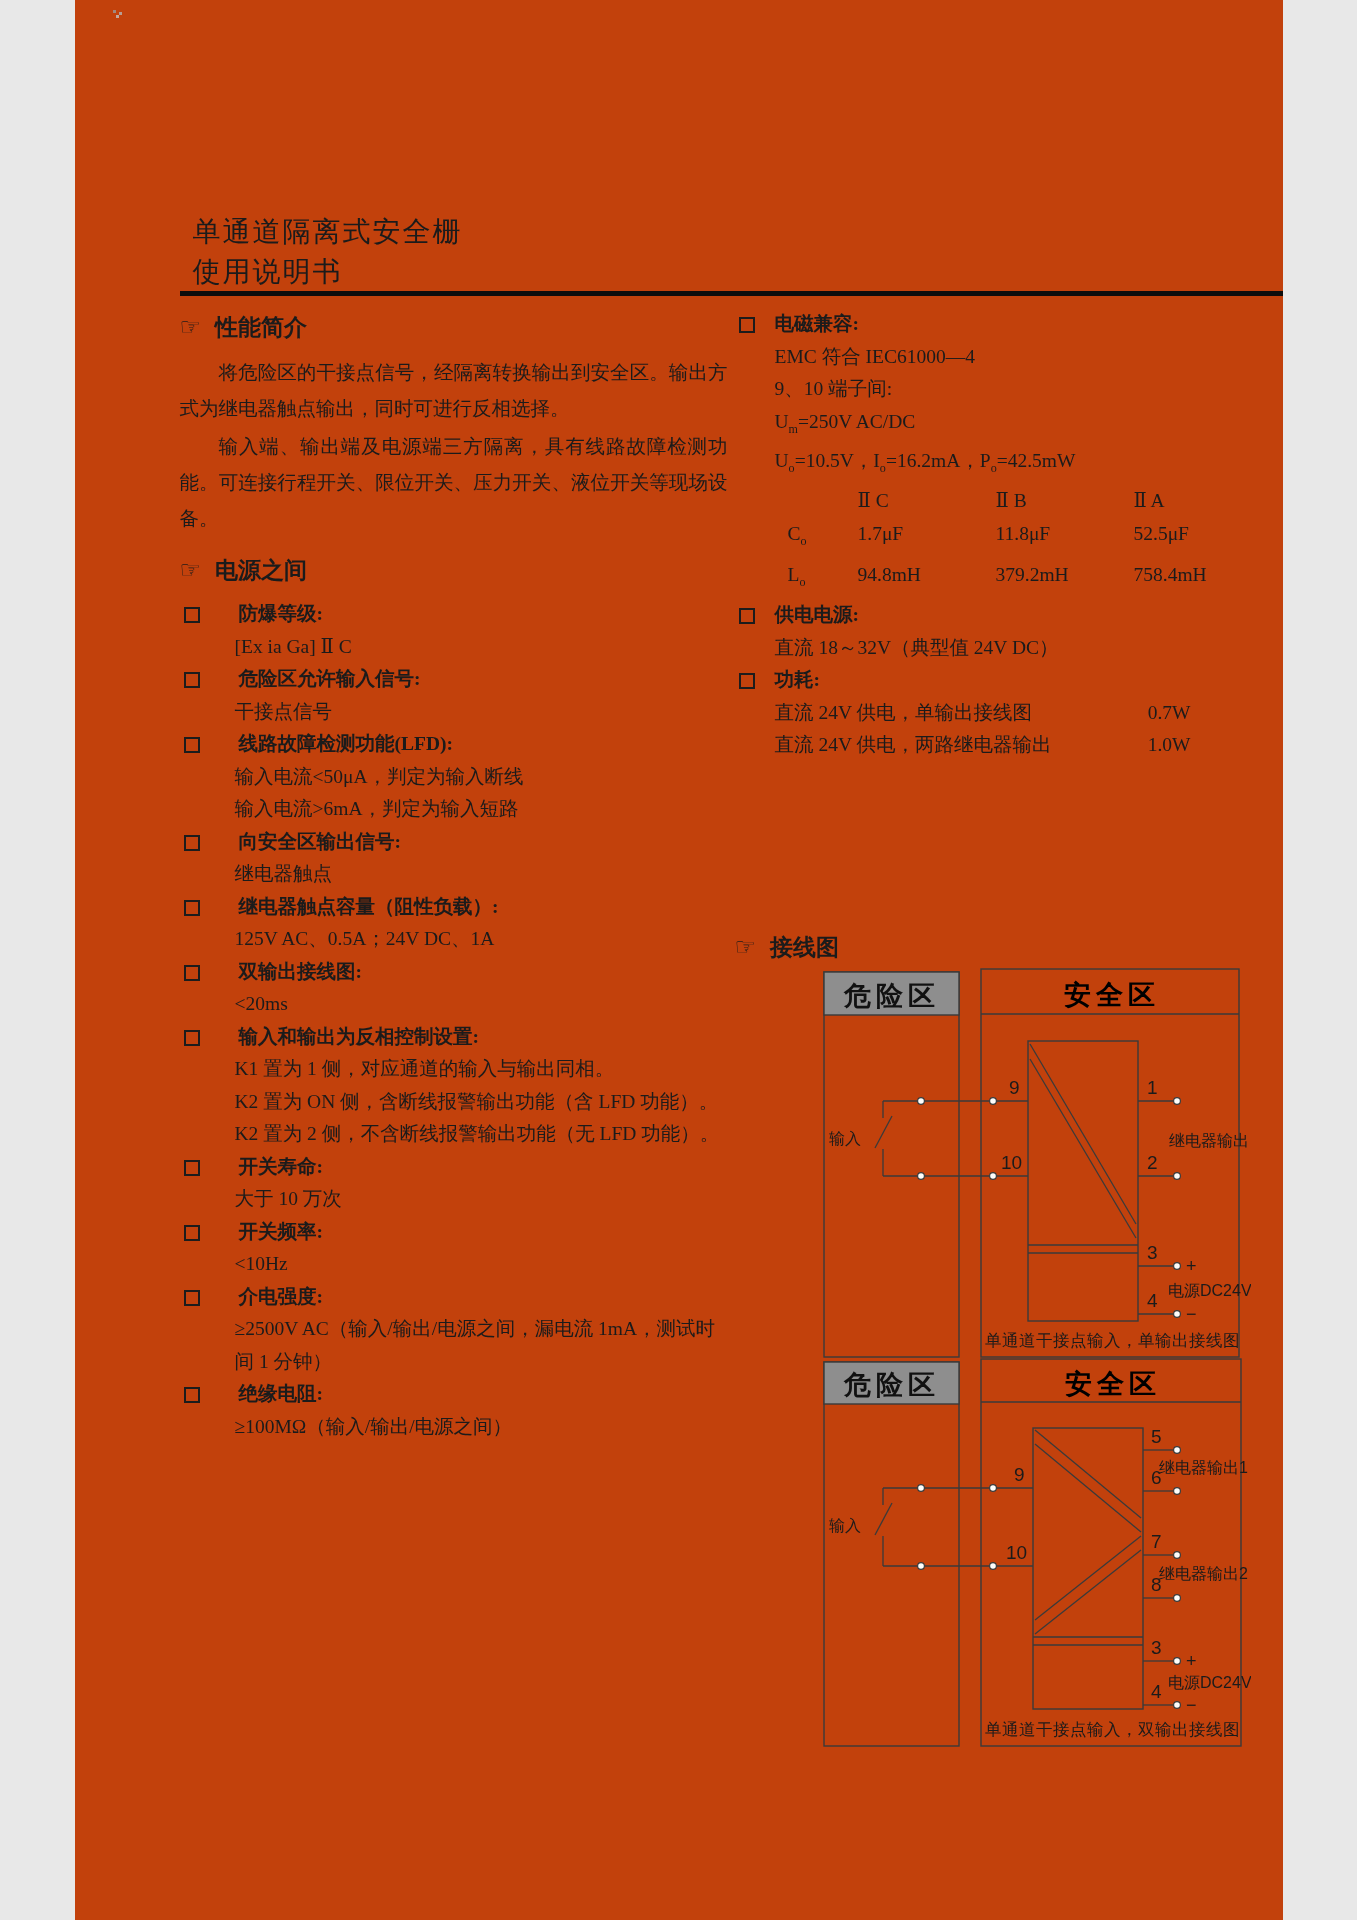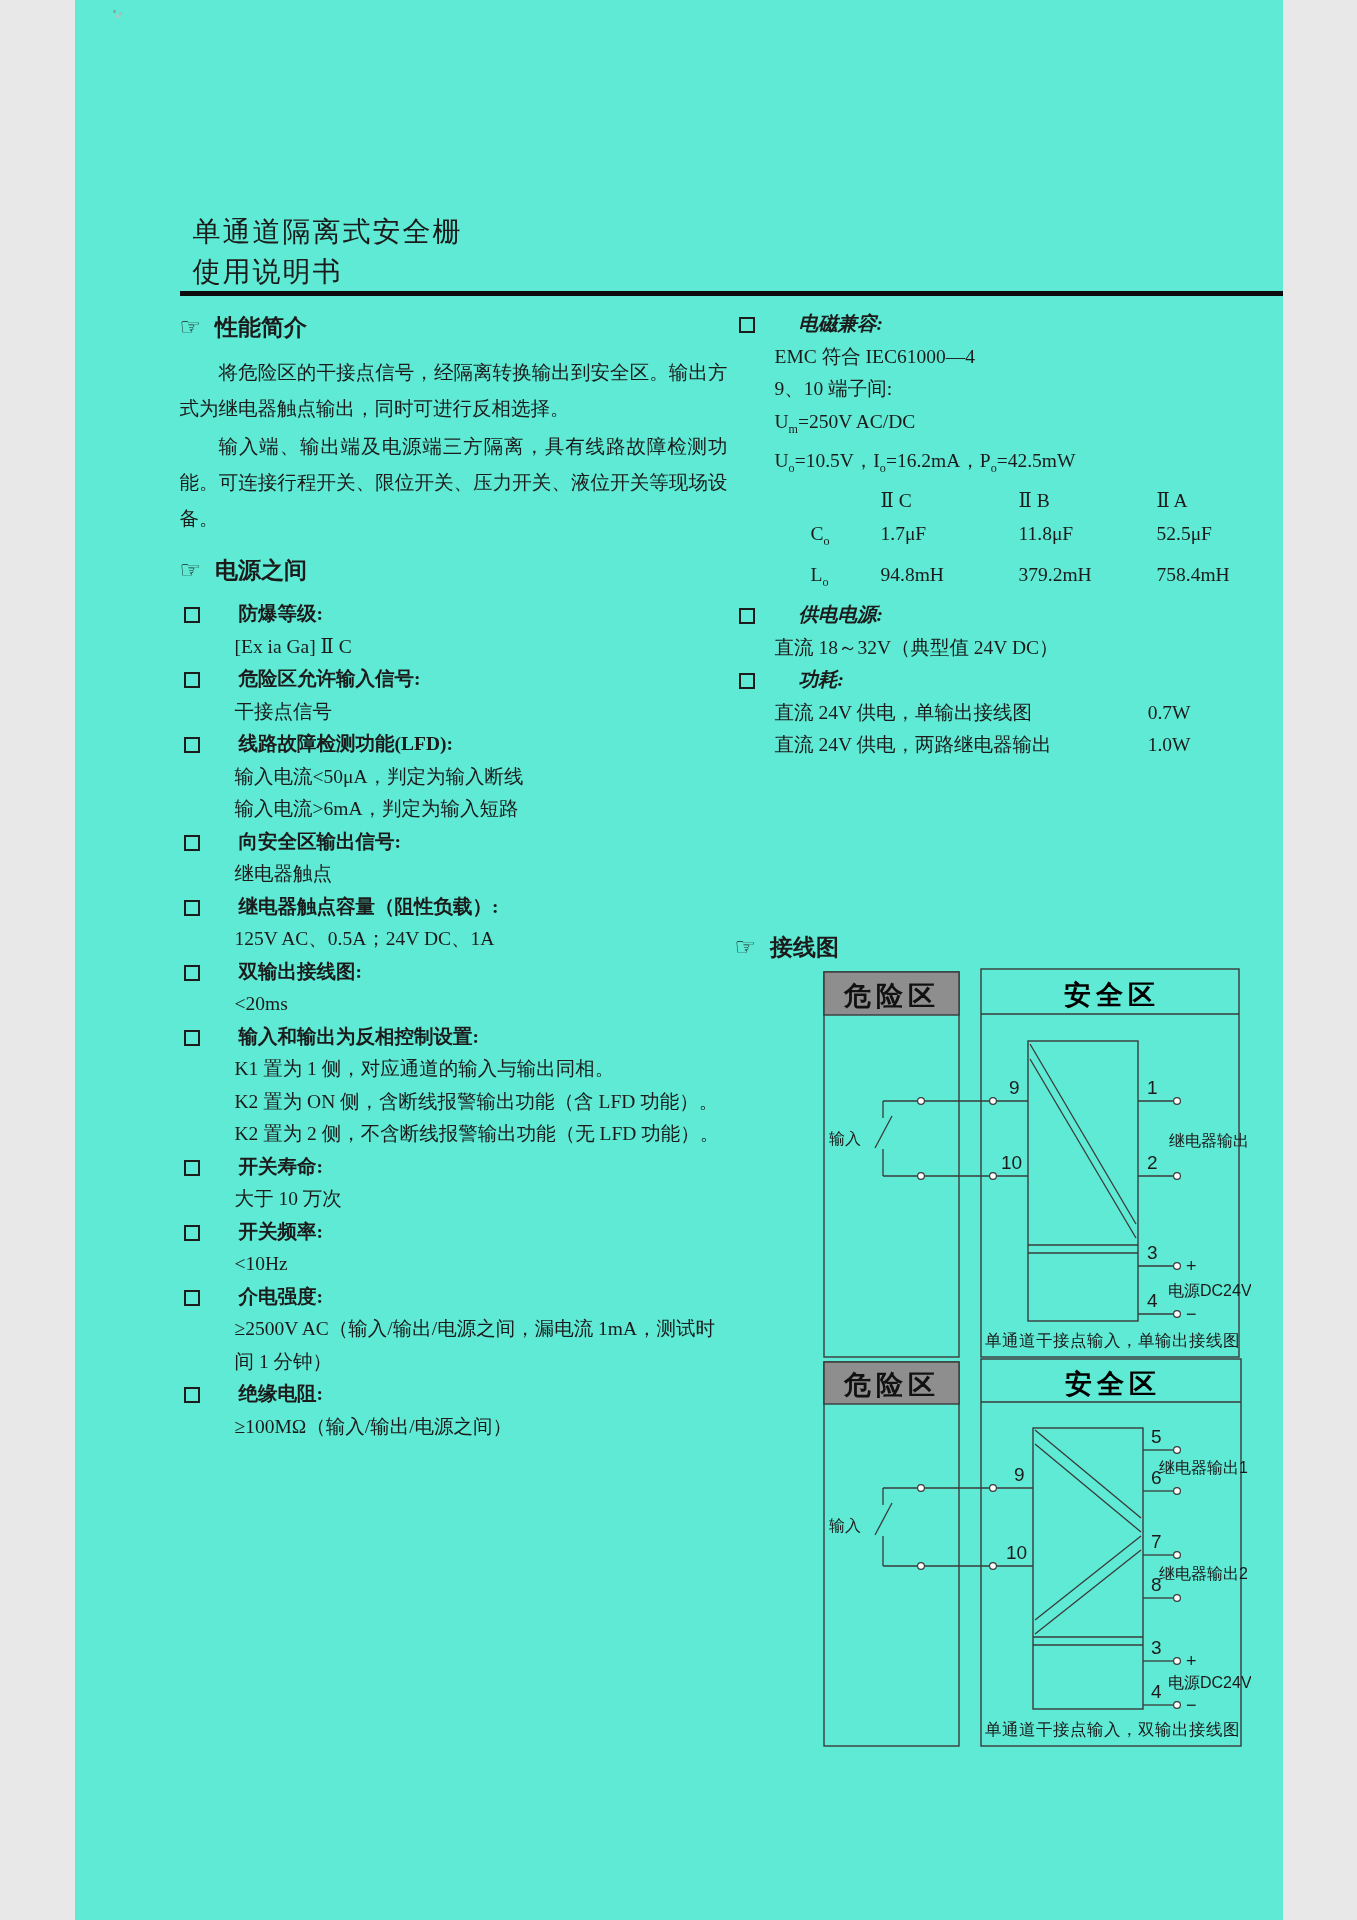--- a/index.html
+++ b/index.html
@@ -1,16 +1,16 @@
 <!DOCTYPE html>
 <html><head>
 <meta charset="utf-8">
 <style>
   html,body{margin:0;padding:0;background:#e8e8e8;}
-  #page{position:relative;width:1176px;height:1920px;background:#5eead4;margin:0 auto;
+  #page{position:relative;width:1176px;height:1920px;background:#c2410c;margin:0 auto;
         font-family:"Liberation Serif","DejaVu Serif",serif;color:#1b1b1b;overflow:hidden;padding-left:32px;}
   
   .artifact{position:absolute;left:38px;top:10px;width:3px;height:3px;background:#9a9a9a;
             box-shadow:6px 2px 0 #b5b5b5, 3px 5px 0 #c4c4c4;opacity:.8;}
   
   .title-block{position:absolute;left:118px;top:212px;}
   .title-line{font-size:28px;line-height:40px;letter-spacing:2px;}
   .rule{position:absolute;left:105px;top:291px;width:1150px;height:5px;background:#0d0d0d;}
   
   .col{position:absolute;top:308px;}
@@ -24,24 +24,24 @@
   .para{font-size:19.5px;line-height:36px;text-indent:2em;text-align:justify;margin:0 0 2px 0;}
   
   .item{margin:0;}
   .item-label{display:flex;align-items:flex-start;font-size:19.5px;line-height:32.5px;font-weight:bold;}
   .sq{width:12px;height:12px;border:2px solid #1c1c1c;display:inline-block;flex:none;
       margin:9px 0 0 4px;}
   .item-label .lab{margin-left:39px;}
   #col-left .item-label .lab{margin-left:39px;}
   .item-line{font-size:19.5px;line-height:32.5px;margin-left:55px;}
   #col-right .item-line{margin-left:40px;}
-  #col-right .item-label .lab{margin-left:44px;font-style:italic;}
+  #col-right .item-label .lab{margin-left:20px;}
   sub{font-size:0.62em;}
   
-  .ptable{display:grid;grid-template-columns:70px 138px 138px 110px;margin-left:76px;
+  .ptable{display:grid;grid-template-columns:70px 138px 138px 110px;margin-left:53px;
           font-size:19.5px;line-height:33px;}
   
   .cons-row{display:flex;font-size:19.5px;line-height:32.5px;margin-left:40px;width:420px;}
   .cons-val{margin-left:auto;padding-right:4px;}
   
   #wiring-head{position:absolute;left:660px;top:928px;}
   .diag{position:absolute;left:746px;}
   #diagram1{top:966px;}
   #diagram2{top:1358px;}
   svg{display:block;}

